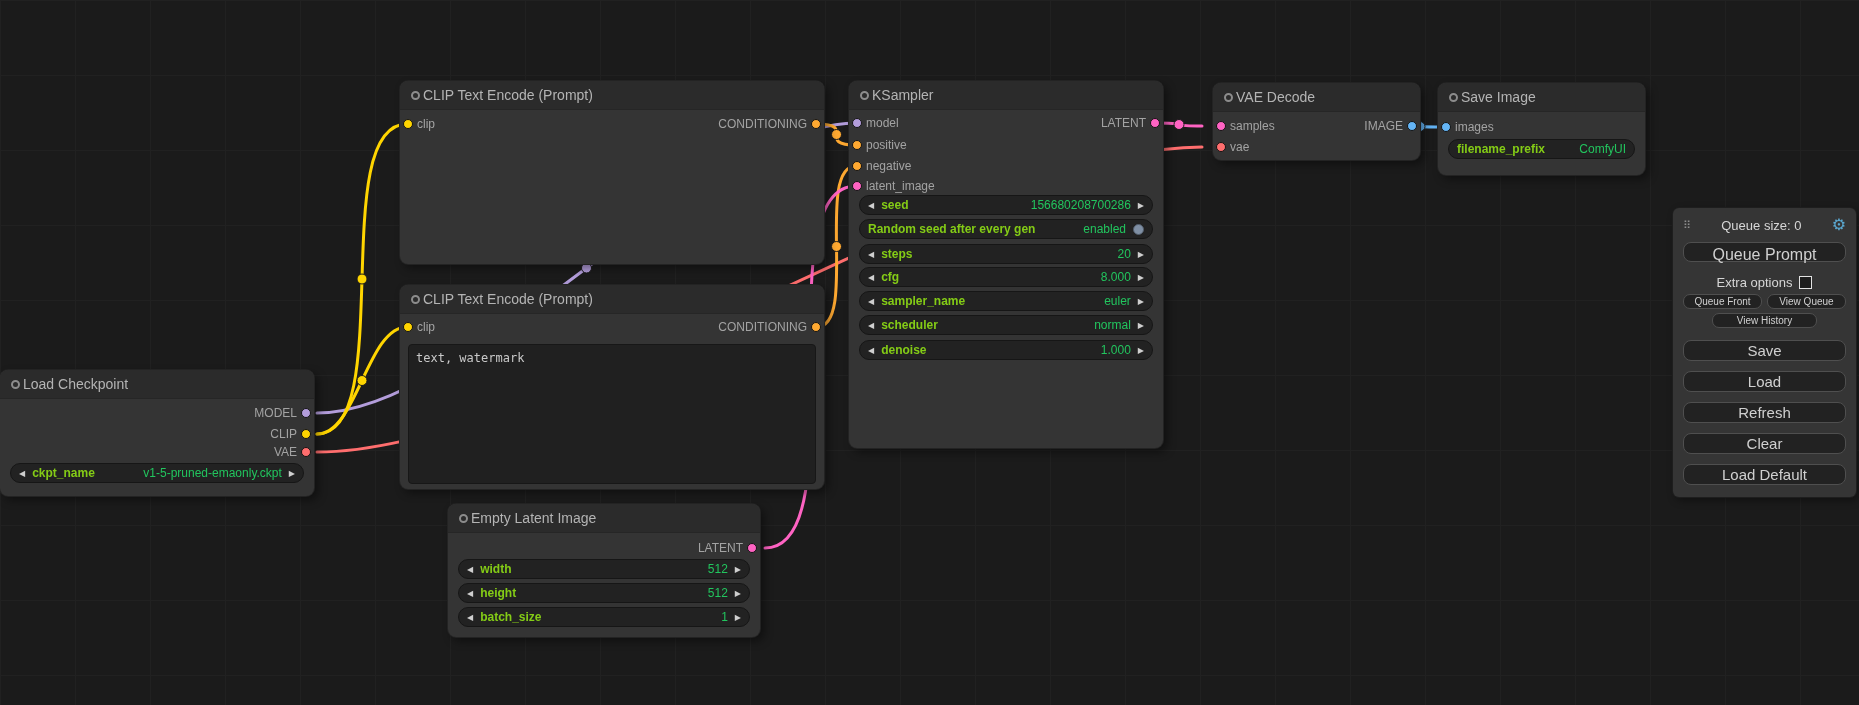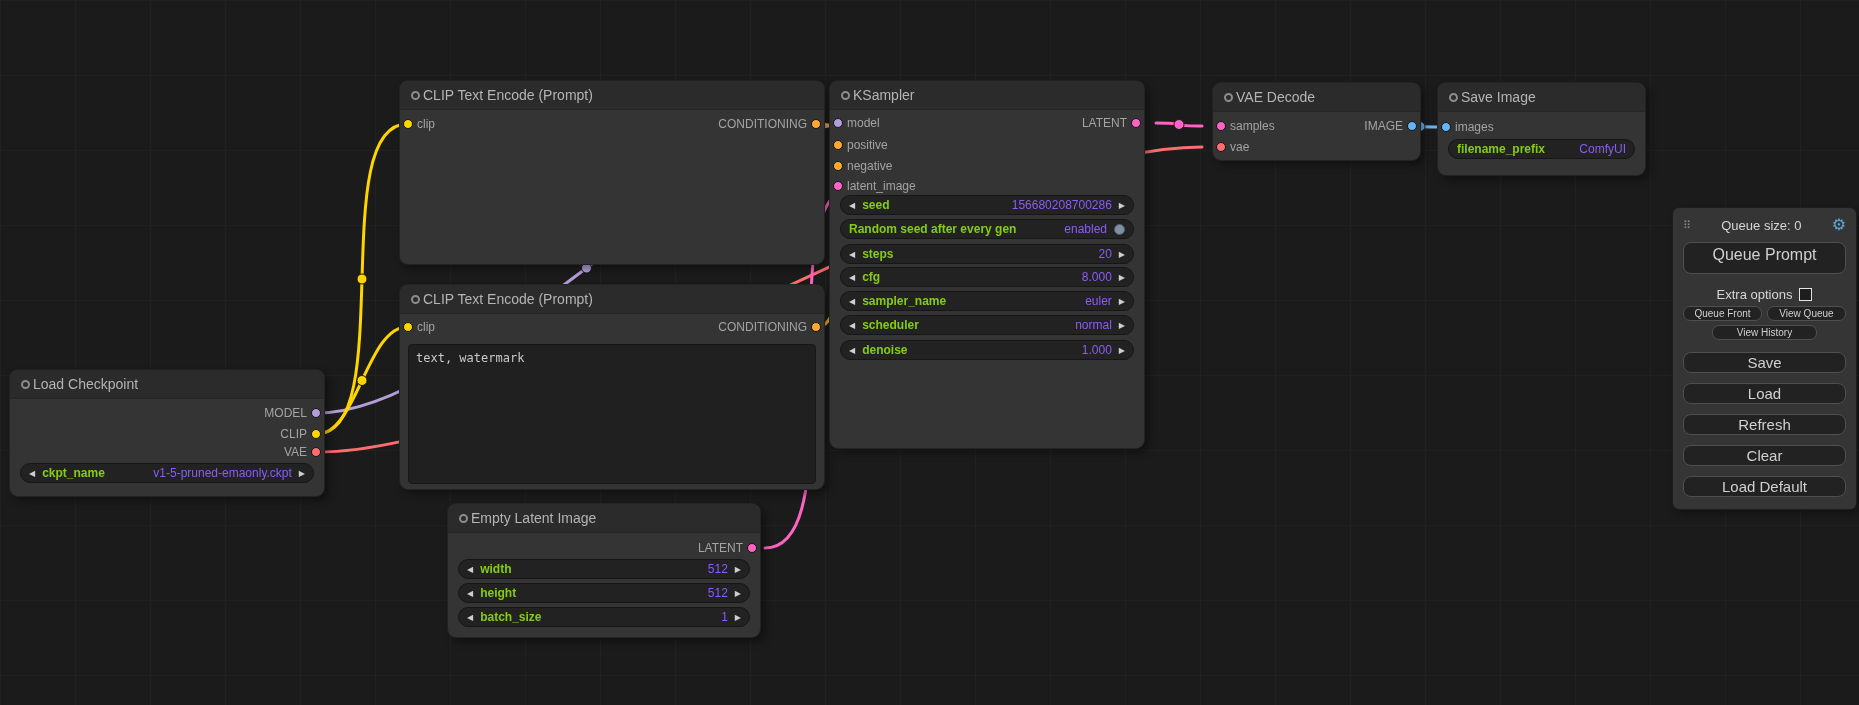--- a/index.html
+++ b/index.html
@@ -18,34 +18,34 @@
   .slot-label.out{right:17px;}
   .dot{position:absolute;width:8px;height:8px;border-radius:50%;border:1px solid #141414;box-sizing:content-box;}
   .dot.in{left:3px;}
   .dot.out{right:3px;}
   .widget{position:absolute;left:10px;right:10px;height:20px;background:#222;border:1px solid #161616;
     border-radius:10px;display:flex;align-items:center;gap:7px;padding:0 8px;box-sizing:border-box;
     font-size:12px;color:#d2d2d2;}
   .widget .arrow{font-size:8px;color:#cfcfcf;flex:0 0 auto;}
   .widget .wname{color:#84cc16;white-space:nowrap;font-weight:bold;}
   .widget .wspacer{flex:1;}
-  .widget .wvalue{color:#8b5cf6;white-space:nowrap;}
+  .widget .wvalue{color:#22c55e;white-space:nowrap;}
   .toggle-dot{width:9px;height:9px;border-radius:50%;background:#7f8fa4;border:1px solid #535e6c;flex:0 0 auto;}
   .prompt{position:absolute;left:8px;right:8px;background:#202020;border:1px solid #171717;border-radius:4px;
     color:#c9c9c9;font-family:"DejaVu Sans Mono",monospace;font-size:12px;line-height:15px;
     padding:6px 7px;box-sizing:border-box;white-space:pre-wrap;overflow:hidden;}
   
   .qpanel{position:absolute;left:1673px;top:208px;width:183px;background:#353535;border-radius:6px;z-index:3;
     padding:8px 10px 12px;box-sizing:border-box;box-shadow:0 0 0 1px #1e1e1e,3px 3px 9px rgba(0,0,0,.45);}
   .qheader{display:flex;align-items:center;justify-content:space-between;height:18px;color:#d6d6d6;font-size:13px;}
   .drag-handle{color:#8d8d8d;font-size:11px;cursor:grab;}
   .gear{color:#5aa7cf;font-size:16px;line-height:16px;cursor:pointer;}
   .qbtn{display:block;width:100%;background:#222;border:1px solid #4f4f4f;border-radius:8px;color:#d0d0d0;
     text-align:center;cursor:pointer;box-sizing:border-box;}
-  .qbtn-xl{height:32px;font-size:16px;line-height:24px;margin-top:8px;}
+  .qbtn-xl{height:20px;font-size:16px;line-height:24px;margin-top:8px;}
   .qbtn-lg{height:21px;font-size:15px;line-height:19px;margin-top:10px;}
   .extra-row{display:flex;align-items:center;justify-content:center;gap:7px;height:16px;margin-top:12px;
     color:#d6d6d6;font-size:13px;}
   .checkbox{width:11px;height:11px;border:1px solid #e2e2e2;background:#1d1d1d;display:inline-block;}
   .qsmall-row{display:flex;gap:5px;margin-top:4px;}
   .qbtn-sm{height:15px;font-size:10px;line-height:13px;border-radius:7px;flex:1;}
   .qbtn-sm.center{display:block;flex:none;width:64%;margin:4px auto 0;}
   .mt12{margin-top:12px;}
 </style>
 </head>
@@ -67,21 +67,21 @@
       <path d="M 817 327 C 858.4140676582246 327, 814.5859323417754 166, 856 166" fill="none" stroke="#FFA931" stroke-width="3" stroke-linecap="round"></path>
       <circle cx="836.5" cy="246.5" r="5" fill="#FFA931" stroke="#1a1a1a"></circle>
       <path d="M 765 548 C 858.3156605291952 548, 762.6843394708048 186, 856 186" fill="none" stroke="#FF63C3" stroke-width="3" stroke-linecap="round"></path>
       <circle cx="810.5" cy="367" r="5" fill="#FF63C3" stroke="#1a1a1a"></circle>
       <path d="M 1156 123 C 1196 123, 1162 126, 1202 126" fill="none" stroke="#FF63C3" stroke-width="3" stroke-linecap="round"></path>
       <circle cx="1179" cy="124.5" r="5" fill="#FF63C3" stroke="#1a1a1a"></circle>
       <path d="M 1395 126 C 1435 126, 1405 127, 1445 127" fill="none" stroke="#64B5F6" stroke-width="3" stroke-linecap="round"></path>
       <circle cx="1420" cy="126.5" r="5" fill="#64B5F6" stroke="#1a1a1a"></circle>
     </svg>
 
-  <div class="node" style="left:10px;top:370px;width:314px;height:126px;">
+  <div class="node" style="left:0;top:370px;width:314px;height:126px;">
     <div class="node-title">
       <span class="title-dot"></span>
       <span>Load Checkpoint</span>
     </div>
     <span class="slot-label out" style="top:34px">MODEL</span>
     <span class="dot out" style="top: 38px; background: rgb(179, 157, 219);"></span>
     <span class="slot-label out" style="top:55px">CLIP</span>
     <span class="dot out" style="top: 59px; background: rgb(255, 213, 0);"></span>
     <span class="slot-label out" style="top:73px">VAE</span>
     <span class="dot out" style="top: 77px; background: rgb(255, 110, 110);"></span>
@@ -140,21 +140,21 @@
     </div>
     <div class="widget" style="top:103px">
       <span class="arrow">◀</span>
       <span class="wname">batch_size</span>
       <span class="wspacer"></span>
       <span class="wvalue">1</span>
       <span class="arrow">▶</span>
     </div>
   </div>
 
-  <div class="node" style="left:830px;top:81px;width:314px;height:367px;">
+  <div class="node" style="left:849px;top:81px;width:314px;height:367px;">
     <div class="node-title">
       <span class="title-dot"></span>
       <span>KSampler</span>
     </div>
     <span class="slot-label in" style="top:33px">model</span>
     <span class="dot in" style="top: 37px; background: rgb(179, 157, 219);"></span>
     <span class="slot-label in" style="top:55px">positive</span>
     <span class="dot in" style="top: 59px; background: rgb(255, 169, 49);"></span>
     <span class="slot-label in" style="top:76px">negative</span>
     <span class="dot in" style="top: 80px; background: rgb(255, 169, 49);"></span>

